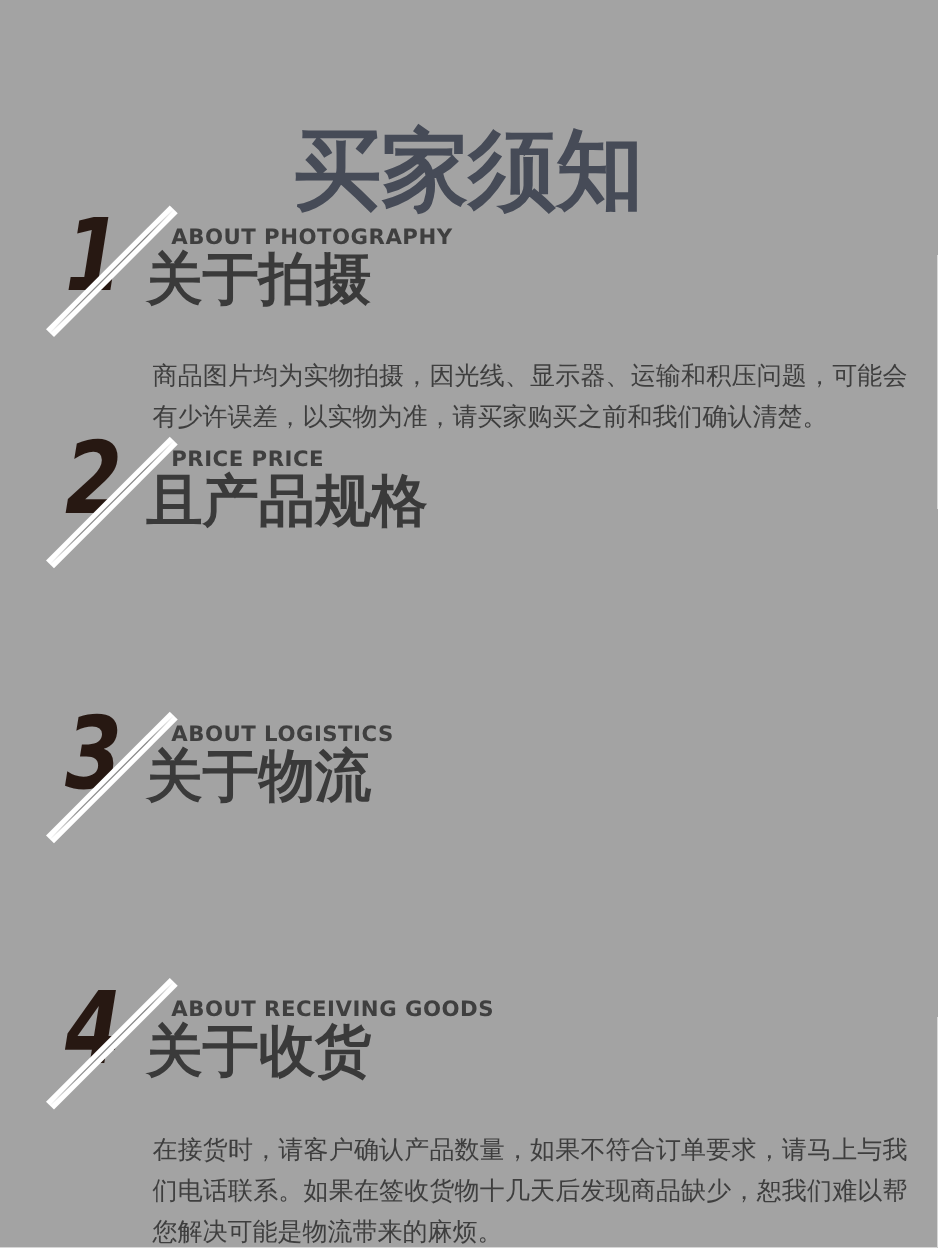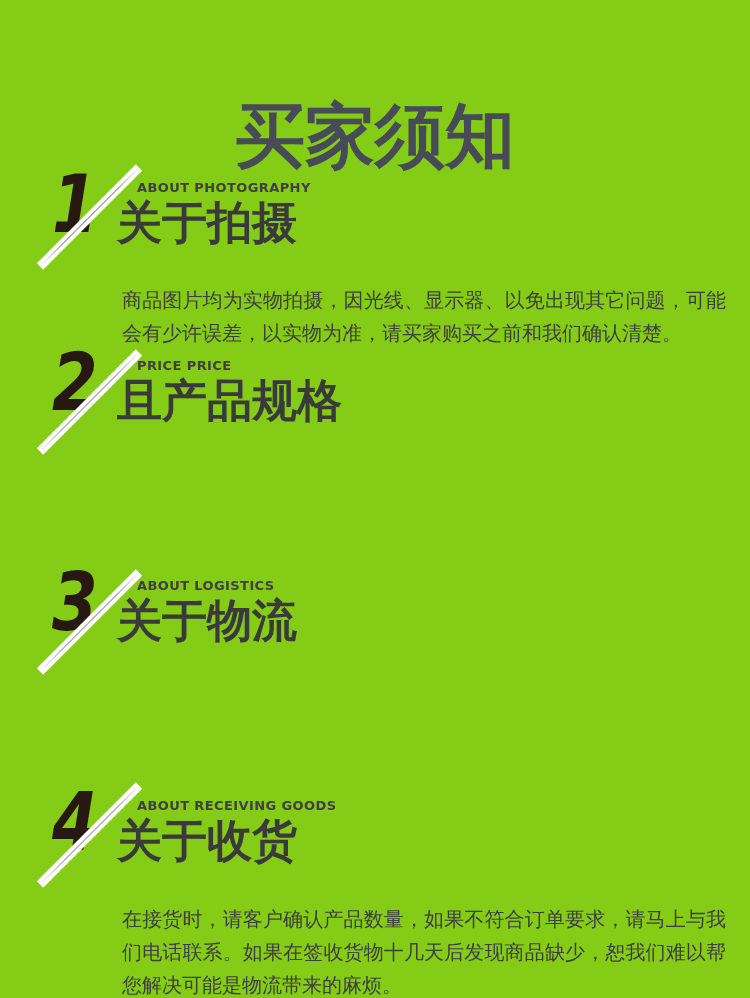--- a/index.html
+++ b/index.html
@@ -5,21 +5,21 @@
   html, body {
     margin: 0;
     padding: 0;
     background: #ffffff;
     font-family: "DejaVu Sans", "Liberation Sans", sans-serif;
   }
   .page {
     position: relative;
     width: 750px;
     height: 998px;
-    background: #84cc16;
+    background: #a3a3a3;
     overflow: hidden;
   }
   .page-title {
     position: absolute;
     top: 47px;
     left: 0;
     width: 750px;
     text-align: center;
     font-size: 70px;
     font-weight: 700;
@@ -77,21 +77,21 @@
   }
   .slash-1 { left: 40px; top: 262px; }
   .slash-2 { left: 40px; top: 447px; }
   .slash-3 { left: 40px; top: 667px; }
   .slash-4 { left: 40px; top: 880px; }
 
   .label-en {
     position: absolute;
     left: 137px;
     top: 0px;
-    font-size: 13px;
+    font-size: 17px;
     font-weight: 700;
     letter-spacing: 0.4px;
     color: #3f3f3f;
     z-index: 6;
     white-space: nowrap;
   }
   .title-zh {
     position: absolute;
     left: 117px;
     top: 16px;
@@ -125,21 +125,21 @@
 <div class="page">
 
   <h1 class="page-title">买家须知</h1>
 
   <div class="section sec-1">
     <div class="num">1</div>
     <div class="label-en">ABOUT PHOTOGRAPHY</div>
     <div class="title-zh">关于拍摄</div>
   </div>
   <div class="slash slash-1"></div>
-  <p class="body-text body-1">商品图片均为实物拍摄，因光线、显示器、以免出现其它问题，可能会有少许误差，以实物为准，请买家购买之前和我们确认清楚。</p>
+  <p class="body-text body-1">商品图片均为实物拍摄，因光线、显示器、运输和积压问题，可能会有少许误差，以实物为准，请买家购买之前和我们确认清楚。</p>
 
   <div class="section sec-2">
     <div class="num">2</div>
     <div class="label-en">PRICE PRICE</div>
     <div class="title-zh">且产品规格</div>
   </div>
   <div class="slash slash-2"></div>
 
   <div class="section sec-3">
     <div class="num">3</div>

